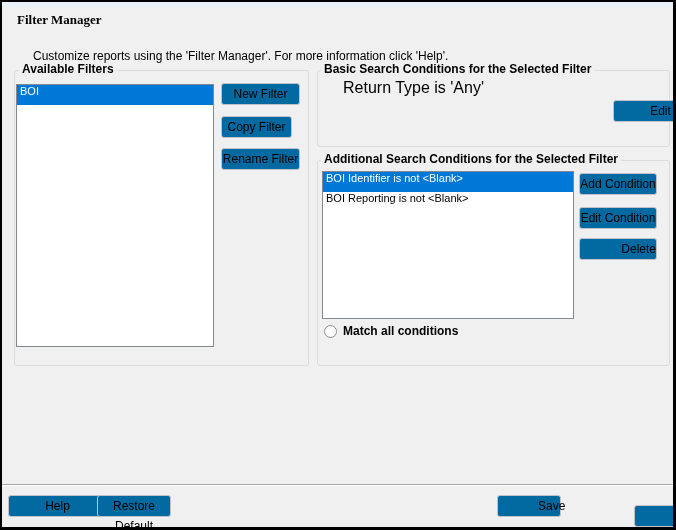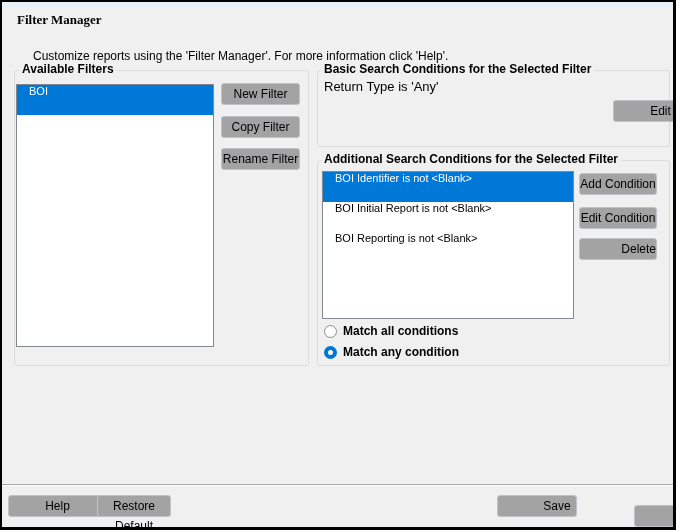--- a/index.html
+++ b/index.html
@@ -55,50 +55,51 @@
     white-space: nowrap;
     line-height: 13px;
   }
   .listbox {
     position: absolute;
     background: #ffffff;
     border: 1px solid #828790;
     overflow: hidden;
   }
   .list-item {
-    height: 30px;
+    height: 20px;
     line-height: 13px;
     font-size: 11px;
-    padding-left: 12px;
+    padding-left: 3px;
     white-space: nowrap;
     cursor: default;
   }
   .list-item[data-selected="true"] {
     background: #0078d7;
     color: #ffffff;
   }
   .btn {
     position: absolute;
     box-sizing: border-box;
     height: 22px;
-    background: #a3a3a3;
+    background: #0369a1;
     border: 1px solid #bfc3c7;
     border-radius: 3px;
     font-size: 12px;
     font-family: "Liberation Sans", "DejaVu Sans", sans-serif;
     text-align: center;
     line-height: 20px;
     color: #000;
     padding: 0;
     cursor: default;
   }
   .static-text {
     position: absolute;
-    font-size: 13px;
+    font-size: 16px;
     white-space: nowrap;
+    margin-left: 19px;
   }
   .radio-row {
     position: absolute;
     display: flex;
     align-items: flex-end;
     cursor: default;
   }
   .radio-circle {
     box-sizing: border-box;
     width: 13px;
@@ -136,50 +137,45 @@
   <div class="dlg-subtitle">Customize reports using the 'Filter Manager'. For more information click 'Help'.</div>
 
   <div class="groupbox" style="left:12px; top:68px; width:293px; height:294px;"></div>
   <div class="group-label" style="left:17px; top:61px;">Available Filters</div>
 
   <div class="listbox" style="left:14px; top:82px; width:196px; height:261px;">
     <div class="list-item" data-selected="true">BOI</div>
   </div>
 
   <button class="btn" style="left:219px; top:81px; width:79px;">New Filter</button>
-  <button class="btn" style="left:219px; top:114px; width:79px;text-align:center;">Copy Filter</button>
+  <button class="btn" style="left:219px; top:114px; width:71px;text-align:center;">Copy Filter</button>
   <button class="btn" style="left:219px; top:146px; width:79px;">Rename Filter</button>
 
   <div class="groupbox" style="left:315px; top:68px; width:351px; height:75px;"></div>
   <div class="group-label" style="left:319px; top:61px;">Basic Search Conditions for the Selected Filter</div>
   <div class="static-text" style="left:322px; top:77px;">Return Type is 'Any'</div>
   <button class="btn" style="left:611px; top:98px; width:95px;">Edit</button>
 
   <div class="groupbox" style="left:315px; top:158px; width:351px; height:204px;"></div>
   <div class="group-label" style="left:319px; top:151px;">Additional Search Conditions for the Selected Filter</div>
 
   <div class="listbox" style="left:320px; top:169px; width:250px; height:146px;">
     <div class="list-item" data-selected="true">BOI Identifier is not &lt;Blank&gt;</div>
-    <div class="list-item" data-selected="false">BOI Initial Report is not &lt;Blank&gt;</div>
     <div class="list-item" data-selected="false">BOI Reporting is not &lt;Blank&gt;</div>
   </div>
 
   <button class="btn" style="left:577px; top:171px; width:78px;">Add Condition</button>
   <button class="btn" style="left:577px; top:205px; width:78px;">Edit Condition</button>
   <button class="btn" style="left:577px; top:236px; width:78px;text-align:right;">Delete</button>
 
   <div class="radio-row" style="left:322px; top:322px;">
     <span class="radio-circle" data-checked="false"></span>
     <span class="radio-label">Match all conditions</span>
   </div>
 
-  <div class="radio-row" style="left:322px; top:343px;">
-    <span class="radio-circle" data-checked="true"></span>
-    <span class="radio-label">Match any condition</span>
-  </div>
 
   <div class="footer-divider"></div>
 
   <button class="btn" style="left:6px; top:493px; width:99px;">Help</button>
   <button class="btn" style="left:95px; top:493px; width:74px;">Restore Default</button>
-  <button class="btn" style="left:495px; top:493px; width:80px;padding-left:40px;">Save</button>
+  <button class="btn" style="left:495px; top:493px; width:64px;padding-left:40px;">Save</button>
   <button class="btn" style="left:584px; top:503px; width:104px;margin-left:48px;">Exit</button>
 </div>
 
 </body></html>

